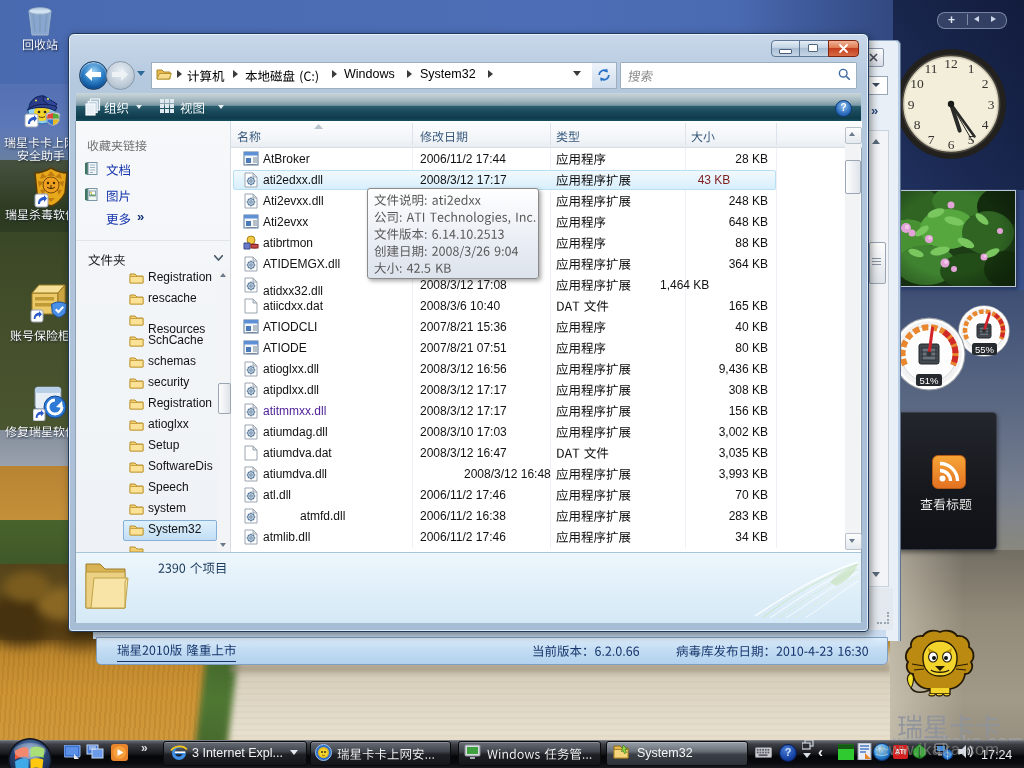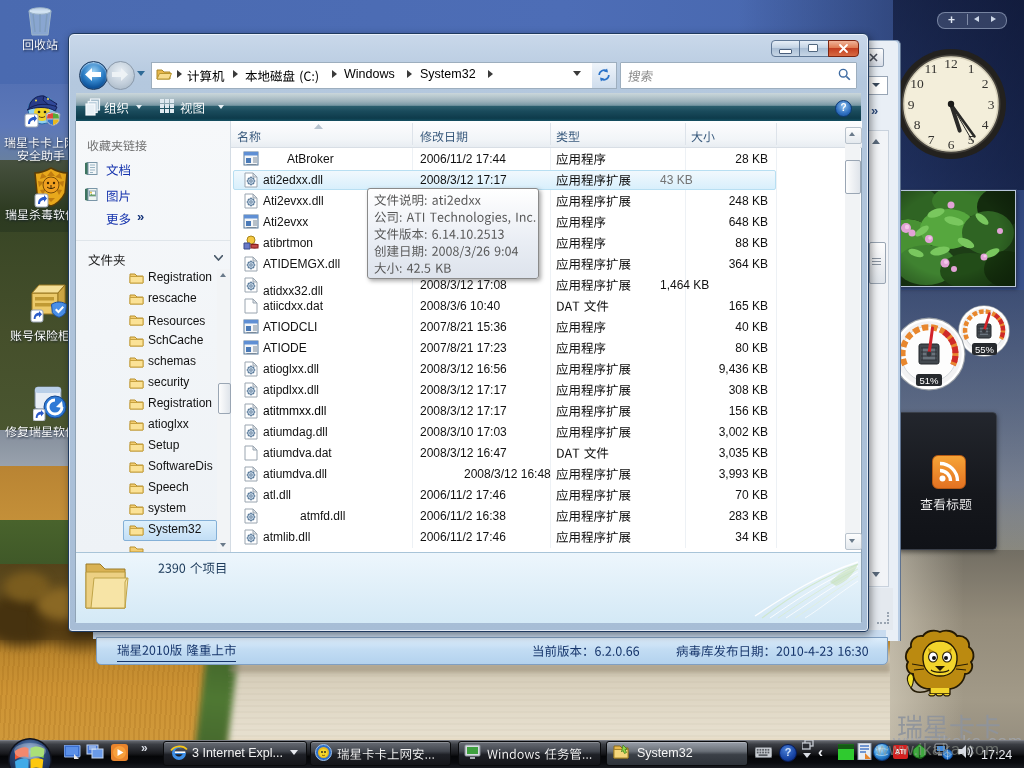--- a/index.html
+++ b/index.html
@@ -587,21 +587,21 @@
         <path d="M1 5.5 L14 5.5 L14 12 L1 12 Z" fill="#fbe296" stroke="#c8a23f"></path>
       </svg>
     </div>
     <div class="ab" style="left:66px;top:25px;font-size:12px;color:#111;white-space:nowrap;">rescache</div>
     <div class="ab" style="left:47px;top:47px;">
       <svg width="15" height="13" viewBox="0 0 15 13">
         <path d="M1 3 L6 3 L8 5 L14 5 L14 12 L1 12 Z" fill="#f3cd72" stroke="#b8912f"></path>
         <path d="M1 5.5 L14 5.5 L14 12 L1 12 Z" fill="#fbe296" stroke="#c8a23f"></path>
       </svg>
     </div>
-    <div class="ab" style="left:66px;top:48px;font-size:12px;color:#111;white-space:nowrap;">Resources</div>
+    <div class="ab" style="left:66px;top:56px;font-size:12px;color:#111;white-space:nowrap;">Resources</div>
     <div class="ab" style="left:47px;top:68px;">
       <svg width="15" height="13" viewBox="0 0 15 13">
         <path d="M1 3 L6 3 L8 5 L14 5 L14 12 L1 12 Z" fill="#f3cd72" stroke="#b8912f"></path>
         <path d="M1 5.5 L14 5.5 L14 12 L1 12 Z" fill="#fbe296" stroke="#c8a23f"></path>
       </svg>
     </div>
     <div class="ab" style="left:66px;top:67px;font-size:12px;color:#111;white-space:nowrap;">SchCache</div>
     <div class="ab" style="left:47px;top:89px;">
       <svg width="15" height="13" viewBox="0 0 15 13">
         <path d="M1 3 L6 3 L8 5 L14 5 L14 12 L1 12 Z" fill="#f3cd72" stroke="#b8912f"></path>
@@ -717,21 +717,21 @@
     </svg>
   </div>
 <div class="ab" style="left:243px;top:151px;">
     <svg width="16" height="16" viewBox="0 0 16 16">
       <rect x="1" y="1" width="14" height="13" fill="#f4f6f8" stroke="#5a7a9a"></rect>
       <rect x="1" y="1" width="14" height="3.5" fill="#5f8fd4"></rect>
       <rect x="3" y="7" width="5" height="5" fill="#4a7ab8"></rect>
       <path d="M10 7 h4 M10 9 h4 M10 11 h4 M3.5 13.5 h10" stroke="#7a8a9a" stroke-width="1"></path>
     </svg>
   </div>
-<div class="ab" style="left:263px;top:152px;font-size:12px;color:#111;margin-left:24px;">AtBroker</div>
+<div class="ab" style="left:263px;top:152px;font-size:12px;color:#111;">AtBroker</div>
 <div class="ab" style="left:420px;top:152px;font-size:12px;color:#111;">2006/11/2 17:44</div>
 <div class="svgt" style="left:556px;top:151px;">
     <svg width="50.0" height="17.5" viewBox="0 0 50.0 17.5" style="display:block;overflow:visible">
       <g transform="translate(0,12.8) scale(0.012500,-0.012500)">
         <path fill="#111111" d="M264 490C305 382 353 239 372 146L443 175C421 268 373 407 329 517ZM481 546C513 437 550 295 564 202L636 224C621 317 584 456 549 565ZM468 828C487 793 507 747 521 711H121V438C121 296 114 97 36 -45C54 -52 88 -74 102 -87C184 62 197 286 197 438V640H942V711H606C593 747 565 804 541 848ZM209 39V-33H955V39H684C776 194 850 376 898 542L819 571C781 398 704 194 607 39Z M1153 770V407C1153 266 1143 89 1032 -36C1049 -45 1079 -70 1090 -85C1167 0 1201 115 1216 227H1467V-71H1543V227H1813V22C1813 4 1806 -2 1786 -3C1767 -4 1699 -5 1629 -2C1639 -22 1651 -55 1655 -74C1749 -75 1807 -74 1841 -62C1875 -50 1887 -27 1887 22V770ZM1227 698H1467V537H1227ZM1813 698V537H1543V698ZM1227 466H1467V298H1223C1226 336 1227 373 1227 407ZM1813 466V298H1543V466Z M2532 733H2834V549H2532ZM2462 798V484H2907V798ZM2448 209V144H2644V13H2381V-53H2963V13H2718V144H2919V209H2718V330H2941V396H2425V330H2644V209ZM2361 826C2287 792 2155 763 2043 744C2052 728 2062 703 2065 687C2112 693 2162 702 2212 712V558H2049V488H2202C2162 373 2093 243 2028 172C2041 154 2059 124 2067 103C2118 165 2171 264 2212 365V-78H2286V353C2320 311 2360 257 2377 229L2422 288C2402 311 2315 401 2286 426V488H2411V558H2286V729C2333 740 2377 753 2413 768Z M3371 437C3438 408 3518 370 3583 336H3230V271H3542V8C3542 -7 3537 -11 3517 -12C3498 -13 3431 -13 3357 -11C3367 -32 3379 -60 3383 -81C3473 -81 3533 -81 3569 -70C3606 -59 3617 -38 3617 7V271H3833C3799 225 3761 178 3729 146L3789 116C3841 166 3897 245 3949 317L3895 340L3882 336H3697L3705 344C3685 356 3658 370 3629 384C3712 429 3798 493 3857 554L3808 591L3791 587H3288V525H3724C3678 485 3619 444 3564 416C3514 439 3461 462 3416 481ZM3471 824C3486 795 3504 759 3517 728H3120V450C3120 305 3113 102 3031 -41C3048 -49 3081 -70 3094 -83C3180 69 3193 295 3193 450V658H3951V728H3603C3589 761 3564 809 3543 845Z"></path>
       </g>
     </svg>
   </div>
 <div class="ab" style="left:660px;top:152px;width:108px;text-align:right;font-size:12px;color:#111;">28 KB</div>
 <div class="ab" style="left:233px;top:170px;width:543px;height:20px;background:linear-gradient(180deg,#f1f8fd,#d8effc);border:1px solid #b8dff2;border-radius:2px;box-sizing:border-box;"></div>
@@ -755,21 +755,21 @@
   </div>
 <div class="ab" style="left:263px;top:173px;font-size:12px;color:#111;">ati2edxx.dll</div>
 <div class="ab" style="left:420px;top:173px;font-size:12px;color:#111;">2008/3/12 17:17</div>
 <div class="svgt" style="left:556px;top:172px;">
     <svg width="75.0" height="17.5" viewBox="0 0 75.0 17.5" style="display:block;overflow:visible">
       <g transform="translate(0,12.8) scale(0.012500,-0.012500)">
         <path fill="#111111" d="M264 490C305 382 353 239 372 146L443 175C421 268 373 407 329 517ZM481 546C513 437 550 295 564 202L636 224C621 317 584 456 549 565ZM468 828C487 793 507 747 521 711H121V438C121 296 114 97 36 -45C54 -52 88 -74 102 -87C184 62 197 286 197 438V640H942V711H606C593 747 565 804 541 848ZM209 39V-33H955V39H684C776 194 850 376 898 542L819 571C781 398 704 194 607 39Z M1153 770V407C1153 266 1143 89 1032 -36C1049 -45 1079 -70 1090 -85C1167 0 1201 115 1216 227H1467V-71H1543V227H1813V22C1813 4 1806 -2 1786 -3C1767 -4 1699 -5 1629 -2C1639 -22 1651 -55 1655 -74C1749 -75 1807 -74 1841 -62C1875 -50 1887 -27 1887 22V770ZM1227 698H1467V537H1227ZM1813 698V537H1543V698ZM1227 466H1467V298H1223C1226 336 1227 373 1227 407ZM1813 466V298H1543V466Z M2532 733H2834V549H2532ZM2462 798V484H2907V798ZM2448 209V144H2644V13H2381V-53H2963V13H2718V144H2919V209H2718V330H2941V396H2425V330H2644V209ZM2361 826C2287 792 2155 763 2043 744C2052 728 2062 703 2065 687C2112 693 2162 702 2212 712V558H2049V488H2202C2162 373 2093 243 2028 172C2041 154 2059 124 2067 103C2118 165 2171 264 2212 365V-78H2286V353C2320 311 2360 257 2377 229L2422 288C2402 311 2315 401 2286 426V488H2411V558H2286V729C2333 740 2377 753 2413 768Z M3371 437C3438 408 3518 370 3583 336H3230V271H3542V8C3542 -7 3537 -11 3517 -12C3498 -13 3431 -13 3357 -11C3367 -32 3379 -60 3383 -81C3473 -81 3533 -81 3569 -70C3606 -59 3617 -38 3617 7V271H3833C3799 225 3761 178 3729 146L3789 116C3841 166 3897 245 3949 317L3895 340L3882 336H3697L3705 344C3685 356 3658 370 3629 384C3712 429 3798 493 3857 554L3808 591L3791 587H3288V525H3724C3678 485 3619 444 3564 416C3514 439 3461 462 3416 481ZM3471 824C3486 795 3504 759 3517 728H3120V450C3120 305 3113 102 3031 -41C3048 -49 3081 -70 3094 -83C3180 69 3193 295 3193 450V658H3951V728H3603C3589 761 3564 809 3543 845Z M4174 839V638H4055V567H4174V347C4123 332 4077 319 4040 309L4060 233L4174 270V14C4174 0 4169 -4 4157 -4C4145 -5 4106 -5 4063 -4C4073 -25 4083 -57 4085 -76C4148 -77 4188 -74 4212 -61C4238 -49 4247 -28 4247 14V294L4359 330L4349 401L4247 369V567H4356V638H4247V839ZM4611 812C4632 774 4657 725 4671 688H4422V438C4422 293 4411 97 4300 -42C4318 -50 4349 -71 4362 -85C4479 62 4497 282 4497 437V616H4953V688H4715L4746 700C4732 736 4703 792 4677 834Z M5313 -81V-80C5332 -68 5364 -60 5615 3C5613 17 5615 46 5618 65L5402 17V222H5540C5609 68 5736 -35 5916 -81C5925 -61 5945 -34 5961 -19C5874 -1 5798 31 5737 76C5789 104 5850 141 5897 177L5840 217C5803 186 5742 145 5691 116C5659 147 5632 182 5611 222H5950V288H5741V393H5910V457H5741V550H5670V457H5469V550H5400V457H5249V393H5400V288H5221V222H5331V60C5331 15 5301 -8 5282 -18C5293 -32 5308 -63 5313 -81ZM5469 393H5670V288H5469ZM5216 727H5815V625H5216ZM5141 792V498C5141 338 5132 115 5031 -42C5050 -50 5083 -69 5098 -81C5202 83 5216 328 5216 498V559H5890V792Z"></path>
       </g>
     </svg>
   </div>
-<div class="ab" style="left:660px;top:173px;width:108px;text-align:left;font-size:12px;color:#737373;">43 KB</div>
+<div class="ab" style="left:660px;top:173px;width:108px;text-align:center;font-size:12px;color:#7f1d1d;">43 KB</div>
 <div class="ab" style="left:243px;top:193px;">
     <svg width="16" height="16" viewBox="0 0 16 16">
       <path d="M2 1 L10 1 L14 5 L14 15 L2 15 Z" fill="#fff" stroke="#9aa5b0"></path>
       <path d="M10 1 L10 5 L14 5 Z" fill="#dfe5ea" stroke="#9aa5b0"></path>
       <circle cx="8" cy="9" r="3.4" fill="#c8d8e8" stroke="#5a7a9a"></circle>
       <circle cx="8" cy="9" r="1.2" fill="#fff" stroke="#5a7a9a"></circle>
       <g stroke="#5a7a9a" stroke-width="1.2">
         <line x1="8" y1="4.6" x2="8" y2="6"></line>
         <line x1="8" y1="12" x2="8" y2="13.4"></line>
         <line x1="3.6" y1="9" x2="5" y2="9"></line>
@@ -919,21 +919,21 @@
 <div class="ab" style="left:660px;top:320px;width:108px;text-align:right;font-size:12px;color:#111;">40 KB</div>
 <div class="ab" style="left:243px;top:340px;">
     <svg width="16" height="16" viewBox="0 0 16 16">
       <rect x="1" y="1" width="14" height="13" fill="#f4f6f8" stroke="#5a7a9a"></rect>
       <rect x="1" y="1" width="14" height="3.5" fill="#5f8fd4"></rect>
       <rect x="3" y="7" width="5" height="5" fill="#4a7ab8"></rect>
       <path d="M10 7 h4 M10 9 h4 M10 11 h4 M3.5 13.5 h10" stroke="#7a8a9a" stroke-width="1"></path>
     </svg>
   </div>
 <div class="ab" style="left:263px;top:341px;font-size:12px;color:#111;">ATIODE</div>
-<div class="ab" style="left:420px;top:341px;font-size:12px;color:#111;">2007/8/21 17:23</div>
+<div class="ab" style="left:420px;top:341px;font-size:12px;color:#111;">2007/8/21 07:51</div>
 <div class="svgt" style="left:556px;top:340px;">
     <svg width="50.0" height="17.5" viewBox="0 0 50.0 17.5" style="display:block;overflow:visible">
       <g transform="translate(0,12.8) scale(0.012500,-0.012500)">
         <path fill="#111111" d="M264 490C305 382 353 239 372 146L443 175C421 268 373 407 329 517ZM481 546C513 437 550 295 564 202L636 224C621 317 584 456 549 565ZM468 828C487 793 507 747 521 711H121V438C121 296 114 97 36 -45C54 -52 88 -74 102 -87C184 62 197 286 197 438V640H942V711H606C593 747 565 804 541 848ZM209 39V-33H955V39H684C776 194 850 376 898 542L819 571C781 398 704 194 607 39Z M1153 770V407C1153 266 1143 89 1032 -36C1049 -45 1079 -70 1090 -85C1167 0 1201 115 1216 227H1467V-71H1543V227H1813V22C1813 4 1806 -2 1786 -3C1767 -4 1699 -5 1629 -2C1639 -22 1651 -55 1655 -74C1749 -75 1807 -74 1841 -62C1875 -50 1887 -27 1887 22V770ZM1227 698H1467V537H1227ZM1813 698V537H1543V698ZM1227 466H1467V298H1223C1226 336 1227 373 1227 407ZM1813 466V298H1543V466Z M2532 733H2834V549H2532ZM2462 798V484H2907V798ZM2448 209V144H2644V13H2381V-53H2963V13H2718V144H2919V209H2718V330H2941V396H2425V330H2644V209ZM2361 826C2287 792 2155 763 2043 744C2052 728 2062 703 2065 687C2112 693 2162 702 2212 712V558H2049V488H2202C2162 373 2093 243 2028 172C2041 154 2059 124 2067 103C2118 165 2171 264 2212 365V-78H2286V353C2320 311 2360 257 2377 229L2422 288C2402 311 2315 401 2286 426V488H2411V558H2286V729C2333 740 2377 753 2413 768Z M3371 437C3438 408 3518 370 3583 336H3230V271H3542V8C3542 -7 3537 -11 3517 -12C3498 -13 3431 -13 3357 -11C3367 -32 3379 -60 3383 -81C3473 -81 3533 -81 3569 -70C3606 -59 3617 -38 3617 7V271H3833C3799 225 3761 178 3729 146L3789 116C3841 166 3897 245 3949 317L3895 340L3882 336H3697L3705 344C3685 356 3658 370 3629 384C3712 429 3798 493 3857 554L3808 591L3791 587H3288V525H3724C3678 485 3619 444 3564 416C3514 439 3461 462 3416 481ZM3471 824C3486 795 3504 759 3517 728H3120V450C3120 305 3113 102 3031 -41C3048 -49 3081 -70 3094 -83C3180 69 3193 295 3193 450V658H3951V728H3603C3589 761 3564 809 3543 845Z"></path>
       </g>
     </svg>
   </div>
 <div class="ab" style="left:660px;top:341px;width:108px;text-align:right;font-size:12px;color:#111;">80 KB</div>
 <div class="ab" style="left:243px;top:361px;">
     <svg width="16" height="16" viewBox="0 0 16 16">
@@ -1002,21 +1002,21 @@
         <line x1="8" y1="12" x2="8" y2="13.4"></line>
         <line x1="3.6" y1="9" x2="5" y2="9"></line>
         <line x1="11" y1="9" x2="12.4" y2="9"></line>
         <line x1="5" y1="6" x2="6" y2="7"></line>
         <line x1="10" y1="11" x2="11" y2="12"></line>
         <line x1="11" y1="6" x2="10" y2="7"></line>
         <line x1="6" y1="11" x2="5" y2="12"></line>
       </g>
     </svg>
   </div>
-<div class="ab" style="left:263px;top:404px;font-size:12px;color:#000000;">atitmmxx.dll</div>
+<div class="ab" style="left:263px;top:404px;font-size:12px;color:#4c1d95;">atitmmxx.dll</div>
 <div class="ab" style="left:420px;top:404px;font-size:12px;color:#111;">2008/3/12 17:17</div>
 <div class="svgt" style="left:556px;top:403px;">
     <svg width="75.0" height="17.5" viewBox="0 0 75.0 17.5" style="display:block;overflow:visible">
       <g transform="translate(0,12.8) scale(0.012500,-0.012500)">
         <path fill="#111111" d="M264 490C305 382 353 239 372 146L443 175C421 268 373 407 329 517ZM481 546C513 437 550 295 564 202L636 224C621 317 584 456 549 565ZM468 828C487 793 507 747 521 711H121V438C121 296 114 97 36 -45C54 -52 88 -74 102 -87C184 62 197 286 197 438V640H942V711H606C593 747 565 804 541 848ZM209 39V-33H955V39H684C776 194 850 376 898 542L819 571C781 398 704 194 607 39Z M1153 770V407C1153 266 1143 89 1032 -36C1049 -45 1079 -70 1090 -85C1167 0 1201 115 1216 227H1467V-71H1543V227H1813V22C1813 4 1806 -2 1786 -3C1767 -4 1699 -5 1629 -2C1639 -22 1651 -55 1655 -74C1749 -75 1807 -74 1841 -62C1875 -50 1887 -27 1887 22V770ZM1227 698H1467V537H1227ZM1813 698V537H1543V698ZM1227 466H1467V298H1223C1226 336 1227 373 1227 407ZM1813 466V298H1543V466Z M2532 733H2834V549H2532ZM2462 798V484H2907V798ZM2448 209V144H2644V13H2381V-53H2963V13H2718V144H2919V209H2718V330H2941V396H2425V330H2644V209ZM2361 826C2287 792 2155 763 2043 744C2052 728 2062 703 2065 687C2112 693 2162 702 2212 712V558H2049V488H2202C2162 373 2093 243 2028 172C2041 154 2059 124 2067 103C2118 165 2171 264 2212 365V-78H2286V353C2320 311 2360 257 2377 229L2422 288C2402 311 2315 401 2286 426V488H2411V558H2286V729C2333 740 2377 753 2413 768Z M3371 437C3438 408 3518 370 3583 336H3230V271H3542V8C3542 -7 3537 -11 3517 -12C3498 -13 3431 -13 3357 -11C3367 -32 3379 -60 3383 -81C3473 -81 3533 -81 3569 -70C3606 -59 3617 -38 3617 7V271H3833C3799 225 3761 178 3729 146L3789 116C3841 166 3897 245 3949 317L3895 340L3882 336H3697L3705 344C3685 356 3658 370 3629 384C3712 429 3798 493 3857 554L3808 591L3791 587H3288V525H3724C3678 485 3619 444 3564 416C3514 439 3461 462 3416 481ZM3471 824C3486 795 3504 759 3517 728H3120V450C3120 305 3113 102 3031 -41C3048 -49 3081 -70 3094 -83C3180 69 3193 295 3193 450V658H3951V728H3603C3589 761 3564 809 3543 845Z M4174 839V638H4055V567H4174V347C4123 332 4077 319 4040 309L4060 233L4174 270V14C4174 0 4169 -4 4157 -4C4145 -5 4106 -5 4063 -4C4073 -25 4083 -57 4085 -76C4148 -77 4188 -74 4212 -61C4238 -49 4247 -28 4247 14V294L4359 330L4349 401L4247 369V567H4356V638H4247V839ZM4611 812C4632 774 4657 725 4671 688H4422V438C4422 293 4411 97 4300 -42C4318 -50 4349 -71 4362 -85C4479 62 4497 282 4497 437V616H4953V688H4715L4746 700C4732 736 4703 792 4677 834Z M5313 -81V-80C5332 -68 5364 -60 5615 3C5613 17 5615 46 5618 65L5402 17V222H5540C5609 68 5736 -35 5916 -81C5925 -61 5945 -34 5961 -19C5874 -1 5798 31 5737 76C5789 104 5850 141 5897 177L5840 217C5803 186 5742 145 5691 116C5659 147 5632 182 5611 222H5950V288H5741V393H5910V457H5741V550H5670V457H5469V550H5400V457H5249V393H5400V288H5221V222H5331V60C5331 15 5301 -8 5282 -18C5293 -32 5308 -63 5313 -81ZM5469 393H5670V288H5469ZM5216 727H5815V625H5216ZM5141 792V498C5141 338 5132 115 5031 -42C5050 -50 5083 -69 5098 -81C5202 83 5216 328 5216 498V559H5890V792Z"></path>
       </g>
     </svg>
   </div>
 <div class="ab" style="left:660px;top:404px;width:108px;text-align:right;font-size:12px;color:#111;">156 KB</div>
 <div class="ab" style="left:243px;top:424px;">

